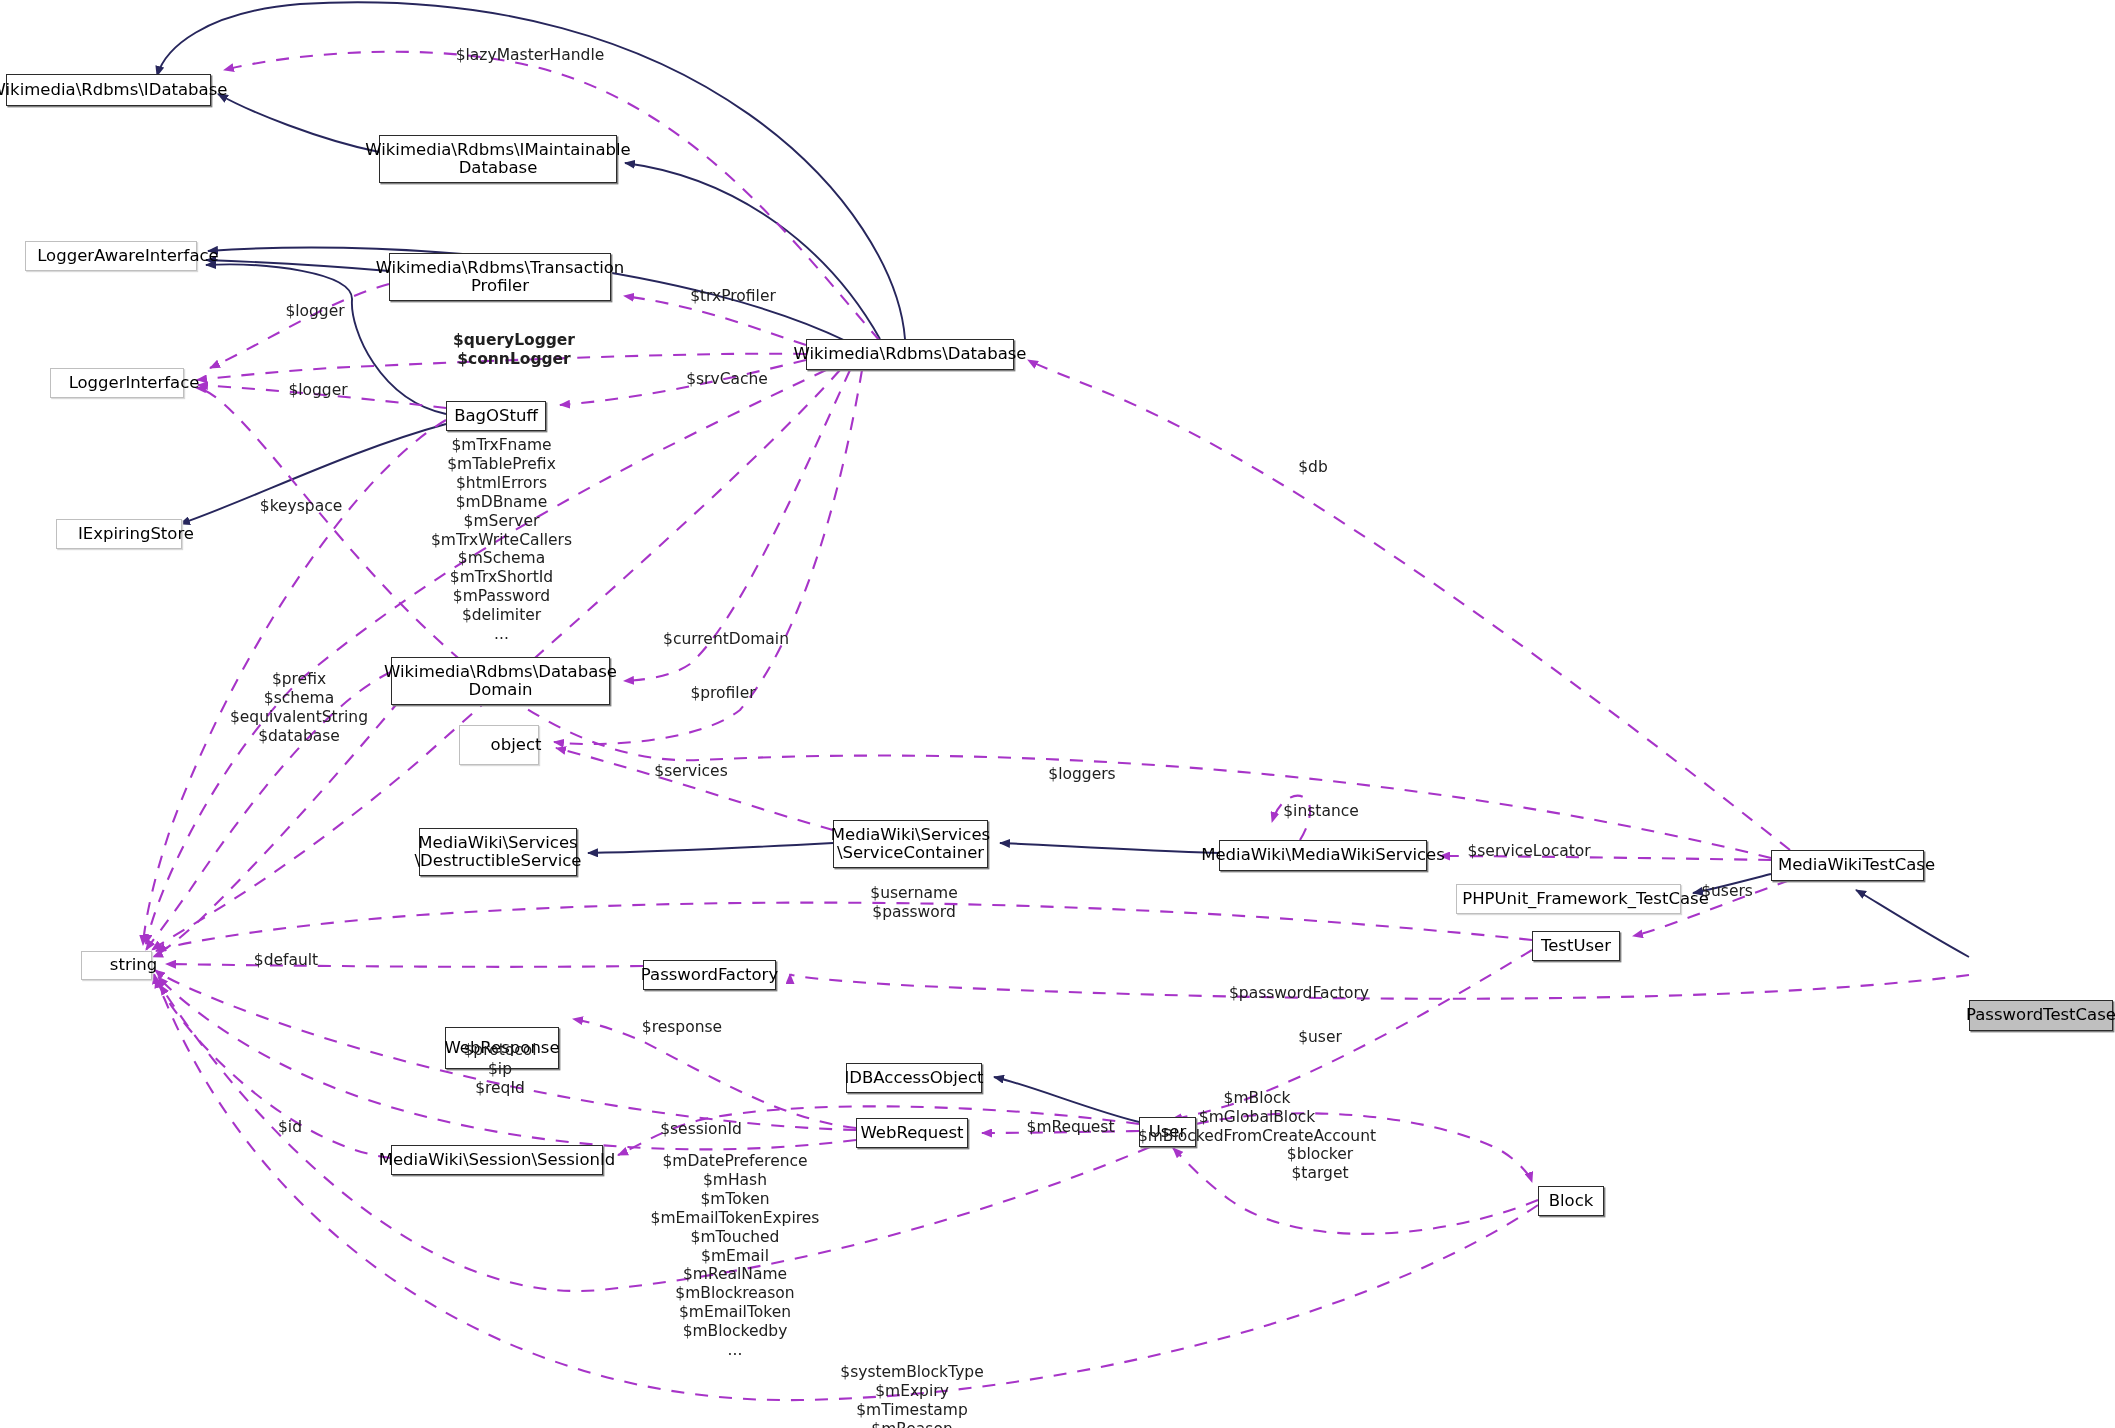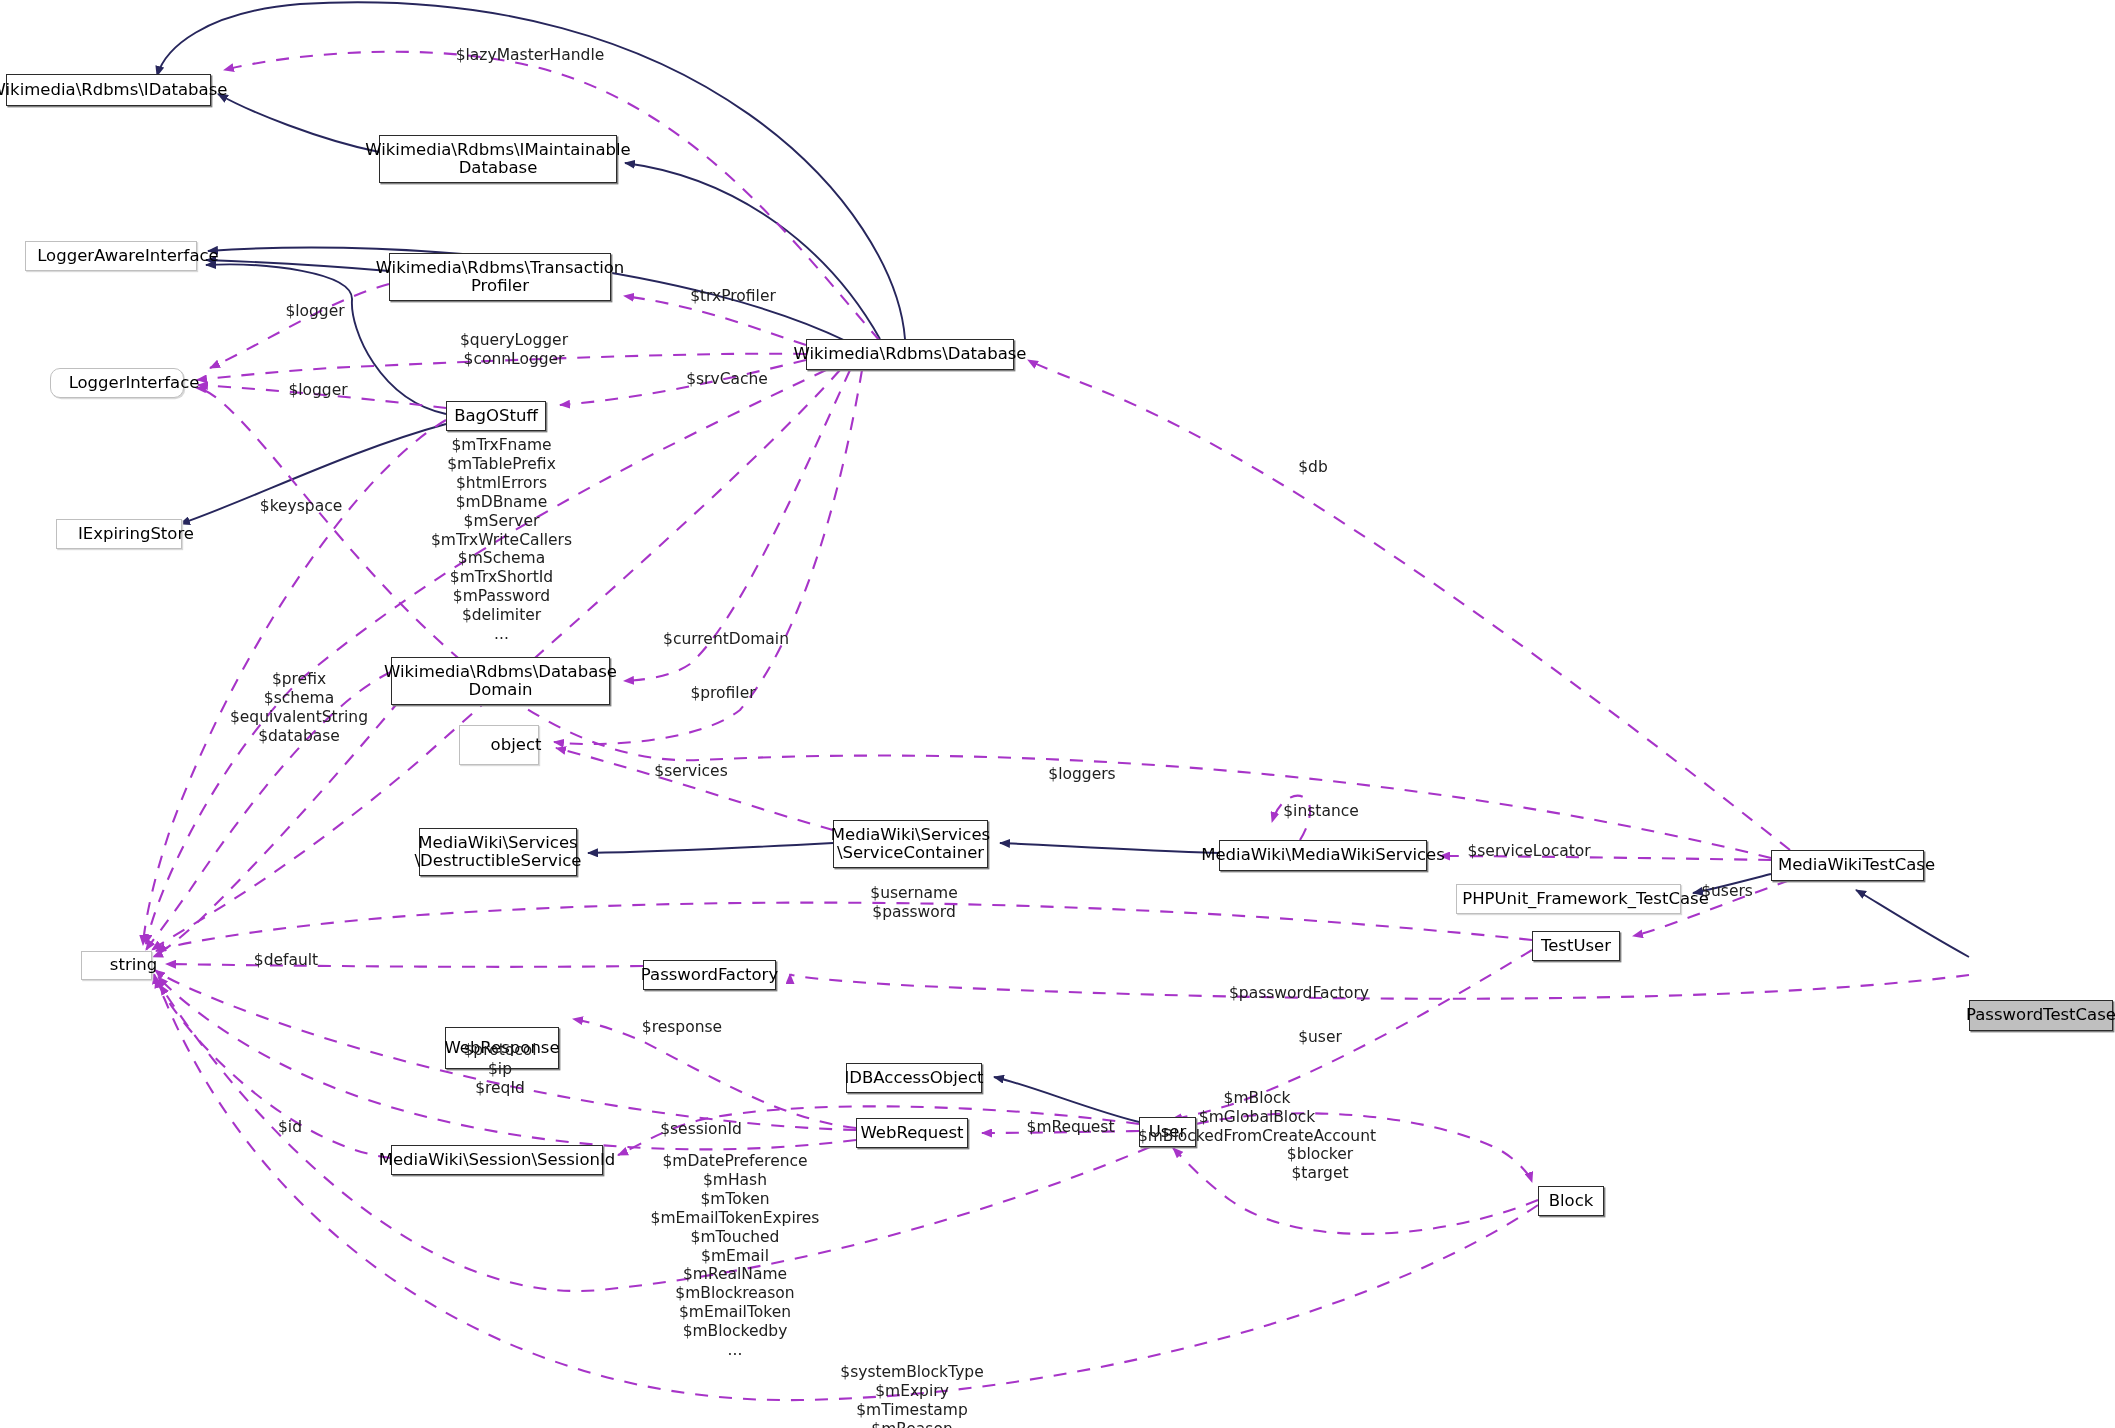--- a/index.html
+++ b/index.html
@@ -146,21 +146,21 @@
   <div class="node solid" style="left:6px;top:74px;width:205px;height:32px;">Wikimedia\Rdbms\IDatabase</div>
 
   <div class="node solid" style="left:379px;top:135px;width:238px;height:48px;">Wikimedia\Rdbms\IMaintainable
 Database</div>
 
   <div class="node light" style="left:25px;top:241px;width:172px;height:30px;">LoggerAwareInterface</div>
 
   <div class="node solid" style="left:389px;top:253px;width:222px;height:48px;">Wikimedia\Rdbms\Transaction
 Profiler</div>
 
-  <div class="node light" style="left:50px;top:368px;width:134px;height:30px;border-radius:10px;">LoggerInterface</div>
+  <div class="node light" style="left:50px;top:368px;width:134px;height:30px;">LoggerInterface</div>
 
   <div class="node solid" style="left:446px;top:401px;width:100px;height:30px;">BagOStuff</div>
 
   <div class="node solid" style="left:806px;top:339px;width:208px;height:31px;">Wikimedia\Rdbms\Database</div>
 
   <div class="node light" style="left:56px;top:519px;width:126px;height:30px;text-align:center;">IExpiringStore</div>
 
   <div class="node solid" style="left:391px;top:657px;width:219px;height:48px;">Wikimedia\Rdbms\Database
 Domain</div>
 
@@ -194,21 +194,21 @@
 
   <div class="node solid" style="left:1139px;top:1117px;width:57px;height:30px;">User</div>
 
   <div class="node solid" style="left:391px;top:1145px;width:212px;height:30px;">MediaWiki\Session\SessionId</div>
 
   <div class="node solid" style="left:1538px;top:1179px;width:66px;height:30px;margin-top:7px;">Block</div>
 
   <div class="elabel" style="left:430px;top:46px;width:200px;">$lazyMasterHandle</div>
   <div class="elabel" style="left:668px;top:287px;width:130px;">$trxProfiler</div>
   <div class="elabel" style="left:265px;top:302px;width:100px;">$logger</div>
-  <div class="elabel" style="left:444px;top:331px;width:140px;">$queryLogger
+  <div class="elabel" style="left:444px;top:331px;width:140px;font-weight:bold;">$queryLogger
 $connLogger</div>
   <div class="elabel" style="left:672px;top:370px;width:110px;">$srvCache</div>
   <div class="elabel" style="left:268px;top:381px;width:100px;">$logger</div>
   <div class="elabel" style="left:429px;top:436px;width:145px;">$mTrxFname
 $mTablePrefix
 $htmlErrors
 $mDBname
 $mServer
 $mTrxWriteCallers
 $mSchema

